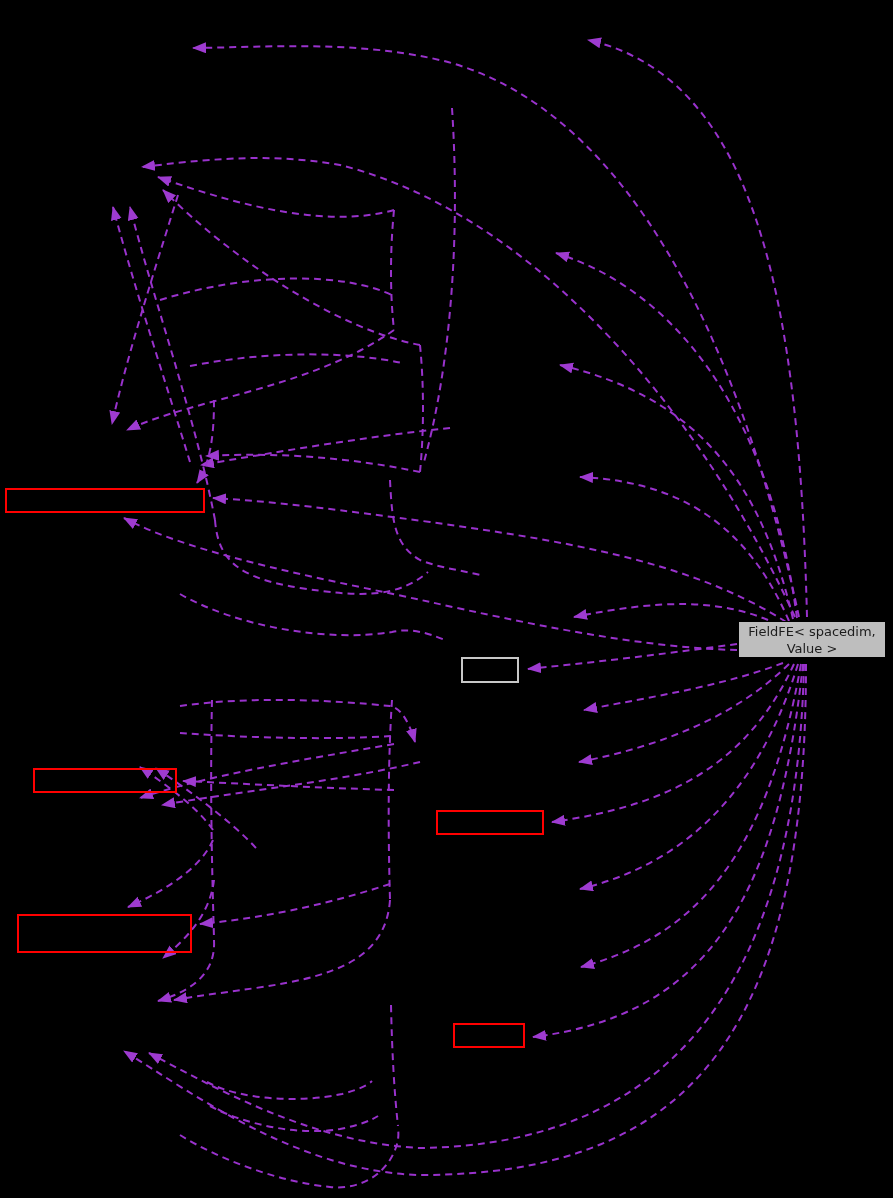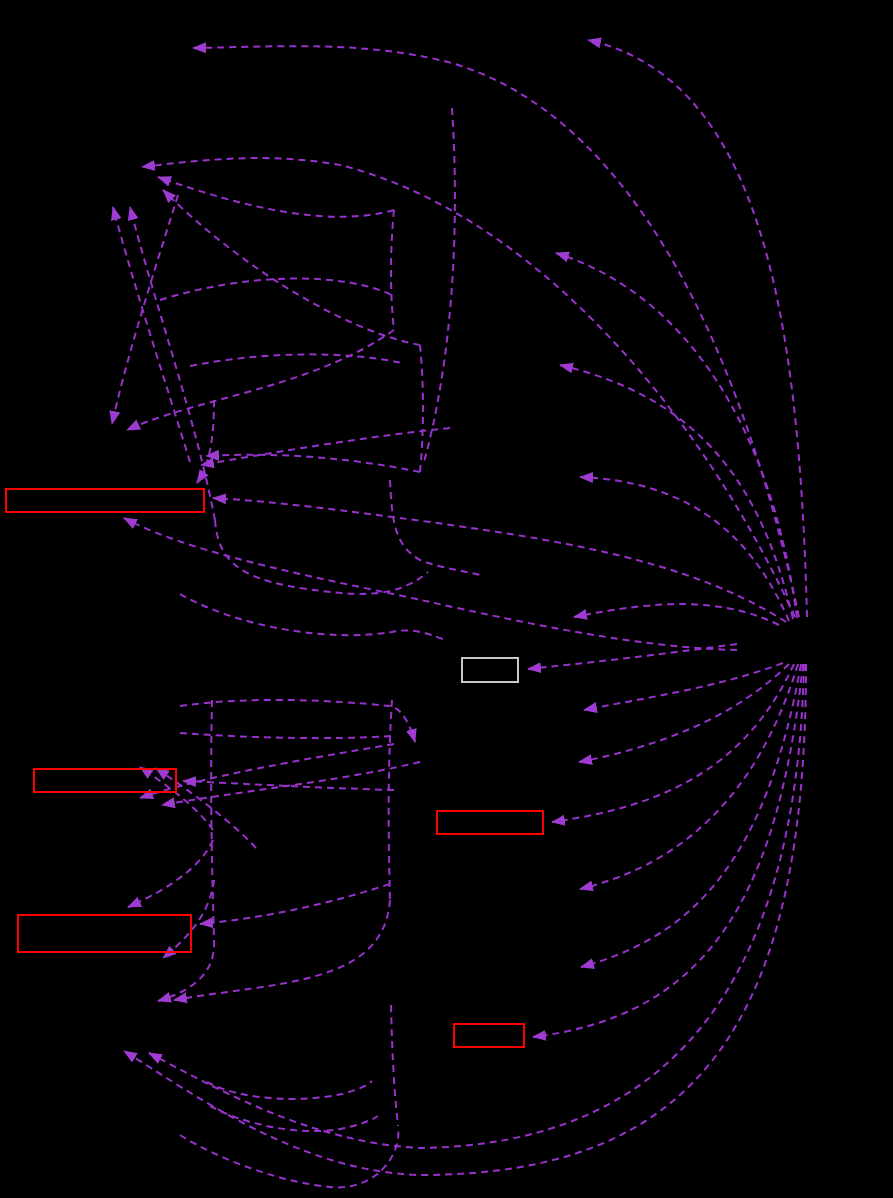--- a/index.html
+++ b/index.html
@@ -92,14 +92,18 @@
 
   <div id="box-layer">
       <div class="node-box red" style="left: 5px; top: 488px; width: 200px; height: 25px;"></div>
       <div class="node-box red" style="left: 33px; top: 768px; width: 144px; height: 25px;"></div>
       <div class="node-box red" style="left: 436px; top: 810px; width: 108px; height: 25px;"></div>
       <div class="node-box red" style="left: 17px; top: 914px; width: 175px; height: 39px;"></div>
       <div class="node-box red" style="left: 453px; top: 1023px; width: 72px; height: 25px;"></div>
       <div class="node-box white" style="left: 461px; top: 657px; width: 58px; height: 26px;"></div>
     </div>
 
+  <div id="main-node" title="FieldFE&lt; spacedim, Value &gt;" style="left: 738px; top: 621px; width: 148px; height: 37px; background: rgb(190, 190, 190); border-color: rgb(0, 0, 0);">
+    <span>FieldFE&lt; spacedim,</span>
+    <span>Value &gt;</span>
+  </div>
 
 </div>
 
 </body></html>

